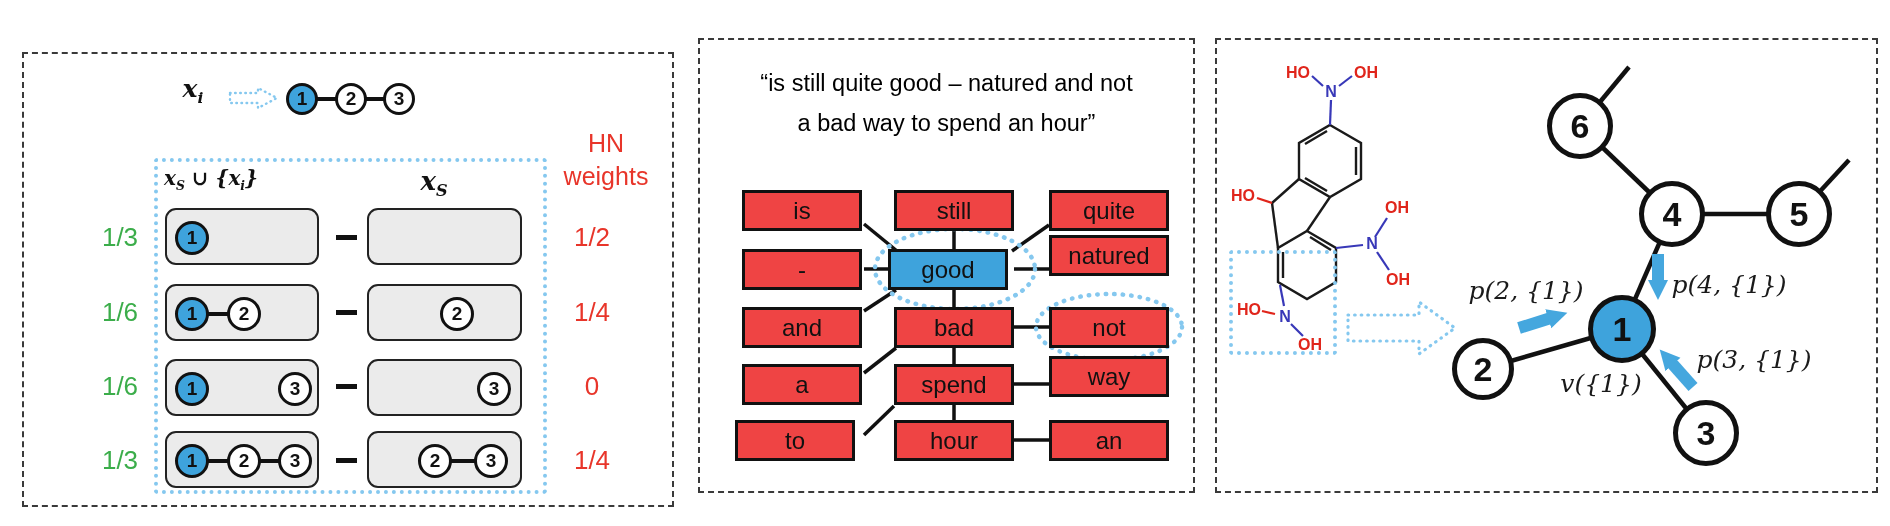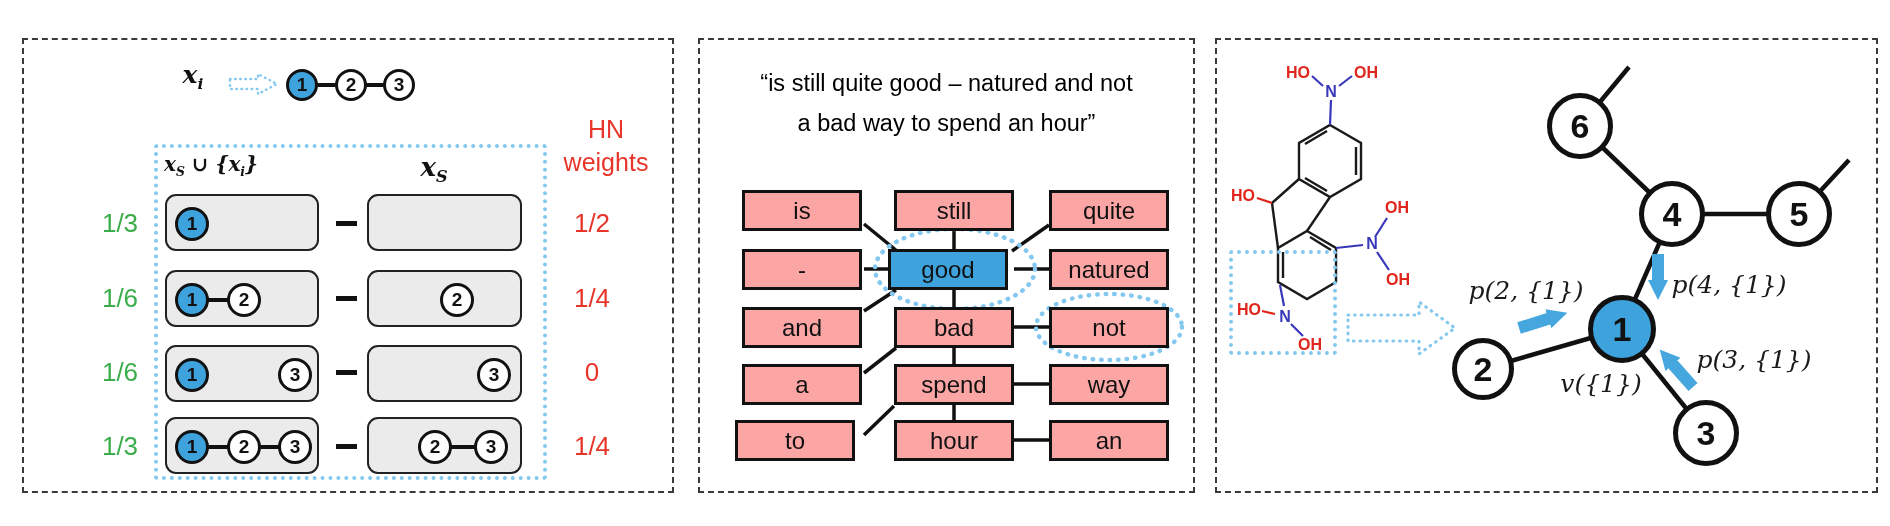--- a/index.html
+++ b/index.html
@@ -14,36 +14,36 @@
   .green{color:#3BAD4A;}
   .red{color:#E8352A;}
   .bluetxt{color:#4BA5E0;}
   .gbox{position:absolute;background:#EBEBEB;border:2.5px solid #222;border-radius:11px;box-sizing:border-box;}
   .gnode{position:absolute;width:34px;height:34px;border:3.5px solid #111;border-radius:50%;background:#fff;
          display:flex;align-items:center;justify-content:center;font-weight:bold;font-size:19px;box-sizing:border-box;}
   .gnode.blue,.wbox.hl,.pnode.blue{background:#3EA3DC;}
   .nedge{position:absolute;height:4px;background:#111;}
   .minus{position:absolute;width:21px;height:5px;background:#111;}
   .bluedot{border:4px dotted #85C8EF;box-sizing:border-box;border-radius:4px;}
-  .wbox{position:absolute;width:120px;height:41px;background:#fca5a5;border:3px solid #111;
+  .wbox{position:absolute;width:120px;height:41px;background:#ef4444;border:3px solid #111;
         display:flex;align-items:center;justify-content:center;font-size:24px;box-sizing:border-box;}
   .pnode{position:absolute;border:5px solid #111;border-radius:50%;background:#fff;
          display:flex;align-items:center;justify-content:center;font-weight:bold;font-size:34px;box-sizing:border-box;}
   .mlabel{position:absolute;font-family:"DejaVu Serif",serif;font-style:italic;font-size:25px;color:#1a1a1a;
           transform:translate(-50%,-50%);white-space:nowrap;}
   .quote{position:absolute;width:100%;text-align:center;font-size:23.5px;color:#000;}
   svg{position:absolute;overflow:visible;}
   .atomtxt{font-family:"Liberation Sans",sans-serif;font-size:16px;font-weight:bold;text-anchor:middle;}
 </style>
 </head>
 <body>
 
 <div class="fig">
 
-  <div class="panel" style="left:22px;top:38px;width:652px;height:455px;text-decoration:underline;">
+  <div class="panel" style="left:22px;top:52px;width:652px;height:455px;text-decoration:underline;">
 
     <div class="abs math mathb" style="left:133px;top:20px;width:72px;font-size:25px;text-align:center;">x<sub>i</sub></div>
     <svg style="left:204px;top:31px;" width="54" height="26">
       <polygon points="2,8 30,8 30,3 49,13 30,23 30,18 2,18" fill="none" stroke="#85C8EF" stroke-width="2.4" stroke-dasharray="0.6 4.5" stroke-linecap="round"></polygon>
     </svg>
     <div class="nedge" style="left:278px;top:43px;width:97px;"></div>
     <div class="gnode blue" style="left:262px;top:29px;width:32px;height:32px;">
         <span>1</span>
       </div>
     <div class="gnode" style="left:311px;top:29px;width:32px;height:32px;">
@@ -164,39 +164,39 @@
       </div>
     <div class="wbox" style="left:349px;top:150px;">
         <span>quite</span>
       </div>
     <div class="wbox" style="left:42px;top:209px;">
         <span>-</span>
       </div>
     <div class="wbox hl" style="left:188px;top:209px;align-items:center;">
         <span>good</span>
       </div>
-    <div class="wbox" style="left:349px;top:209px;">
+    <div class="wbox" style="left:349px;top:195px;">
         <span>natured</span>
       </div>
     <div class="wbox" style="left:42px;top:267px;">
         <span>and</span>
       </div>
     <div class="wbox" style="left:194px;top:267px;">
         <span>bad</span>
       </div>
     <div class="wbox" style="left:349px;top:267px;">
         <span>not</span>
       </div>
     <div class="wbox" style="left:42px;top:324px;">
         <span>a</span>
       </div>
     <div class="wbox" style="left:194px;top:324px;">
         <span>spend</span>
       </div>
-    <div class="wbox" style="left:349px;top:324px;">
+    <div class="wbox" style="left:349px;top:316px;">
         <span>way</span>
       </div>
     <div class="wbox" style="left:35px;top:380px;">
         <span>to</span>
       </div>
     <div class="wbox" style="left:194px;top:380px;">
         <span>hour</span>
       </div>
     <div class="wbox" style="left:349px;top:380px;">
         <span>an</span>

